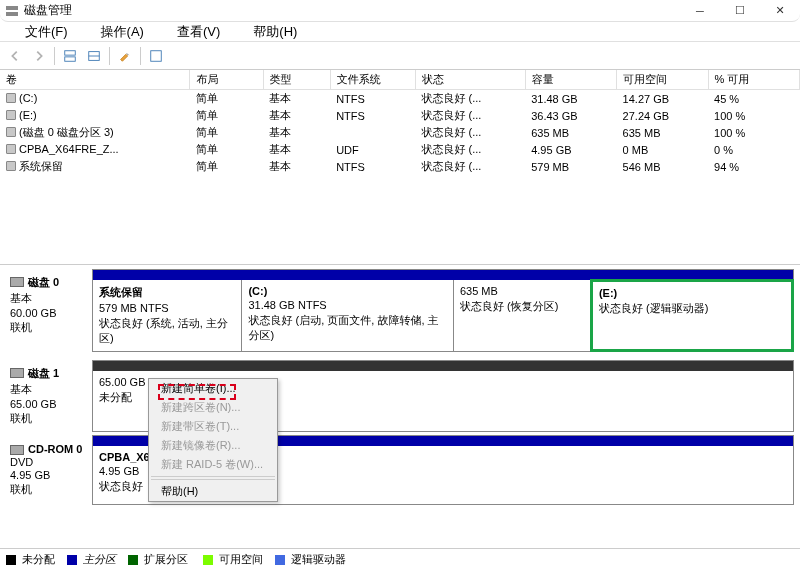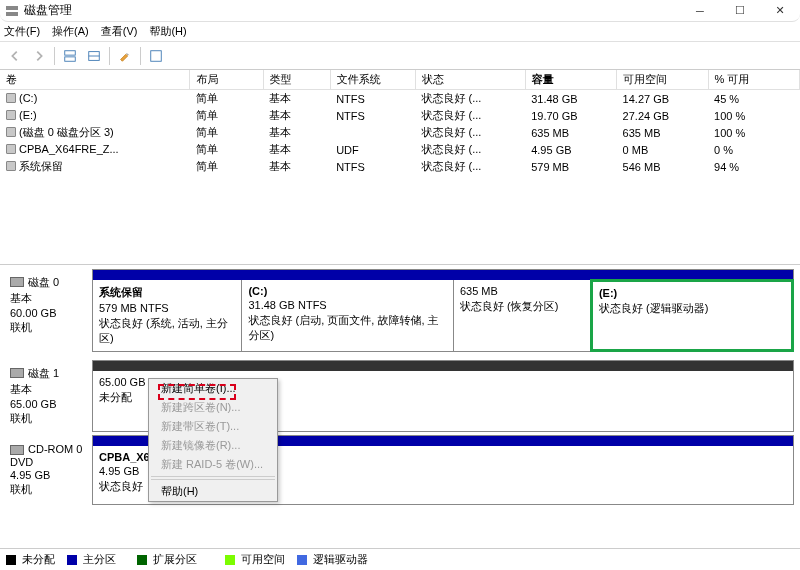--- a/index.html
+++ b/index.html
@@ -3,37 +3,37 @@
 <meta charset="utf-8">
 <style>
 * { margin: 0; padding: 0; box-sizing: border-box; font-family: "Microsoft YaHei", "Segoe UI", Arial, sans-serif; font-size: 11px; }
 body { background: #fff; width: 800px; height: 570px; display: flex; flex-direction: column; color: #000; }
 .titlebar { height: 22px; background: #fff; display: flex; align-items: center; border-bottom: 1px solid #e0e0e0; border-radius: 8px; }
 .titlebar .icon { width: 16px; height: 16px; margin: 0 4px; }
 .titlebar .title { font-size: 12px; }
 .titlebar-controls { margin-left: auto; display: flex; align-items: center; }
 .titlebar-btn { width: 40px; height: 22px; display: flex; align-items: center; justify-content: center; color: #333; }
 .menubar { height: 20px; display: flex; align-items: center; padding: 0 4px; gap: 12px; border-bottom: 1px solid #e0e0e0; }
-.menu-item { font-size: 11px; }
+.menu-item { font-size: 13px; margin-left: 21px; }
 .toolbar { height: 28px; display: flex; align-items: center; padding: 0 4px; gap: 2px; border-bottom: 1px solid #ccc; }
 .tb-btn { width: 22px; height: 22px; display: flex; align-items: center; justify-content: center; border: 1px solid transparent; }
 .tb-btn svg { width: 14px; height: 14px; }
 .tb-sep { width: 1px; height: 18px; background: #ccc; margin: 0 2px; }
 .top-pane { height: 195px; border-bottom: 1px solid #ccc; overflow: hidden; }
 .vol-table { width: 100%; border-collapse: collapse; }
 .vol-table th { text-align: left; font-weight: normal; padding: 2px 6px; border-right: 1px solid #e0e0e0; border-bottom: 1px solid #e0e0e0; background: #fff; font-size: 11px; height: 18px; }
 .vol-table td { padding: 1px 6px; font-size: 11px; height: 16px; white-space: nowrap; }
 .vol-table td:first-child { display: flex; align-items: center; gap: 3px; }
 .vol-icon { display: inline-block; width: 10px; height: 10px; background: #c8c8c8; border: 1px solid #888; border-radius: 1px; flex-shrink: 0; }
 .bottom-pane { flex: 1; overflow-y: auto; padding: 4px 6px 0 0; }
 .disk-row { display: flex; margin-bottom: 8px; }
 .disk-left { width: 92px; padding: 6px 6px 6px 10px; display: flex; flex-direction: column; gap: 1px; }
 .disk-left .disk-icon { display: flex; gap: 4px; align-items: flex-start; }
 .disk-icn { width: 14px; height: 10px; background: #aaa; border: 1px solid #666; margin-top: 2px;}
-.disk-title { font-weight: normal; }
+.disk-title { font-weight: bold; }
 .disk-right { flex: 1; display: flex; flex-direction: column; border: 1px solid #888; }
 .stripe { height: 10px; background: #0000A8; }
 .stripe.gray { background: #333; }
 .parts { flex: 1; display: flex; min-height: 58px; }
 .part { border-right: 1px solid #888; padding: 5px 6px; display: flex; flex-direction: column; gap: 2px; position: relative; }
 .part:last-child { border-right: none; }
 .part .pname { font-weight: bold; }
 .part.selected { border: 2px solid #1aa547; outline: 1px solid #1aa547; }
 .context-menu { position: absolute; left: 148px; top: 378px; width: 130px; background: #f0f0f0; border: 1px solid #999; box-shadow: 2px 2px 4px rgba(0,0,0,0.2); z-index: 100; }
 .cm-item { padding: 2px 8px 2px 12px; font-size: 11px; color: #000; height: 19px; display: flex; align-items: center; }
@@ -109,21 +109,21 @@
 
 <div class="top-pane">
   <table class="vol-table">
     <thead>
         <tr id="vol-header">
           <th style="width: 110px;">卷</th>
           <th style="width: 48px;">布局</th>
           <th style="width: 44px;">类型</th>
           <th style="width: 56px;">文件系统</th>
           <th style="width: 72px;">状态</th>
-          <th style="width: 60px; font-weight: bold;">容量</th>
+          <th style="width: 60px;">容量</th>
           <th style="width: 60px;">可用空间</th>
           <th style="width: 60px;">% 可用</th>
         </tr>
       </thead>
     <tbody id="vol-body">
         <tr>
           <td>
             <span class="vol-icon"></span>
             <span>(C:)</span>
           </td>
@@ -137,21 +137,21 @@
         </tr>
         <tr>
           <td>
             <span class="vol-icon"></span>
             <span>(E:)</span>
           </td>
           <td>简单</td>
           <td>基本</td>
           <td>NTFS</td>
           <td>状态良好 (...</td>
-          <td>19.70 GB</td>
+          <td>36.43 GB</td>
           <td>27.24 GB</td>
           <td>100 %</td>
         </tr>
         <tr>
           <td>
             <span class="vol-icon"></span>
             <span>(磁盘 0 磁盘分区 3)</span>
           </td>
           <td>简单</td>
           <td>基本</td>
@@ -268,23 +268,23 @@
           </div>
         </div>
       </div>
     </div>
 </div>
 
 <div class="legend" id="legend">
     <span class="swatch" style="background: rgb(0, 0, 0);"></span>
     <span style="margin-right: 6px;">未分配</span>
     <span class="swatch" style="background: rgb(0, 0, 168);"></span>
-    <span style="margin-right: 15px;">主分区</span>
+    <span style="margin-right: 6px; font-style: italic;">主分区</span>
     <span class="swatch" style="background: rgb(0, 100, 0);"></span>
-    <span style="margin-right: 22px;">扩展分区</span>
+    <span style="margin-right: 9px;">扩展分区</span>
     <span class="swatch" style="background: rgb(124, 252, 0);"></span>
     <span style="margin-right: 6px;">可用空间</span>
     <span class="swatch" style="background: rgb(65, 105, 225);"></span>
     <span style="margin-right: 6px;">逻辑驱动器</span>
   </div>
 
 <div class="context-menu" id="ctxmenu">
     <div class="cm-item">新建简单卷(I)...</div>
     <div class="cm-item disabled">新建跨区卷(N)...</div>
     <div class="cm-item disabled">新建带区卷(T)...</div>

